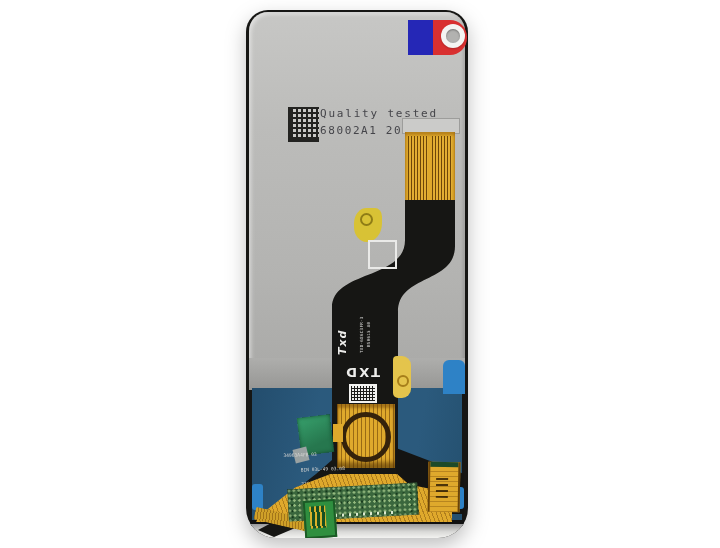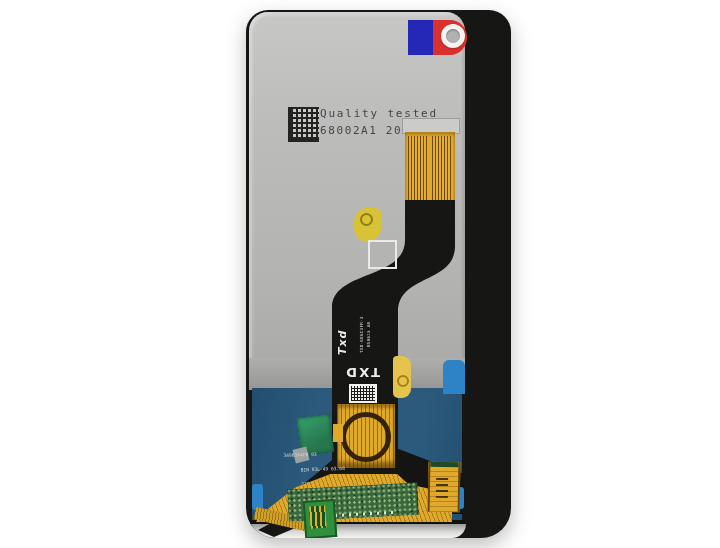--- a/index.html
+++ b/index.html
@@ -2,21 +2,21 @@
 <html style="--film: #2b5a7d; --film_tab: #2e82c6; --gold: #dfa92c; --flex_black: #161614; --sticker_red: #d93030; --sticker_blue: #2527b6; --pcb_green: #3a673d; --conn_green: #2f8f3f;"><head>
 <meta charset="utf-8">
 <style>
   html,body{margin:0;padding:0;background:#fff;}
   .stage{position:relative;width:720px;height:548px;background:#ffffff;overflow:hidden;
          font-family:"DejaVu Sans Mono","Liberation Mono",monospace;}
   .abs{position:absolute;}
   
   .phone{position:absolute;left:246px;top:10px;width:222px;height:528px;
          background:#161614;border-radius:22px 22px 30px 30px;overflow:hidden;
-         filter:drop-shadow(0 8px 10px rgba(0,0,0,.25));padding-left:43px;}
+         filter:drop-shadow(0 8px 10px rgba(0,0,0,.25));}
   .backplate{left:3px;top:2px;width:216px;height:378px;border-radius:19px 19px 0 0;
          background:linear-gradient(180deg,#c7c7c5 0%,#bcbcba 30%,#b3b3b1 70%,#a8a8a6 100%);
          box-shadow:inset 2px 2px 4px rgba(255,255,255,.5), inset -2px 0 3px rgba(0,0,0,.15);}
   .plate-band{left:3px;top:348px;width:216px;height:32px;
          background:linear-gradient(180deg,#aeaeac,#969694);}
   .blue-film{left:6px;top:378px;width:210px;height:134px;
          background:linear-gradient(100deg,#234d6d 0%,var(--film) 30%,var(--film) 75%,#24506f 100%);}
   .frame-gap{left:4px;top:510px;width:214px;height:6px;background:#101010;}
   .bottom-frame{left:2px;top:514px;width:218px;height:14px;border-radius:0 0 27px 27px;
          background:linear-gradient(180deg,#99999a 0%,#d9d9d7 55%,#f2f2f0 100%);}

